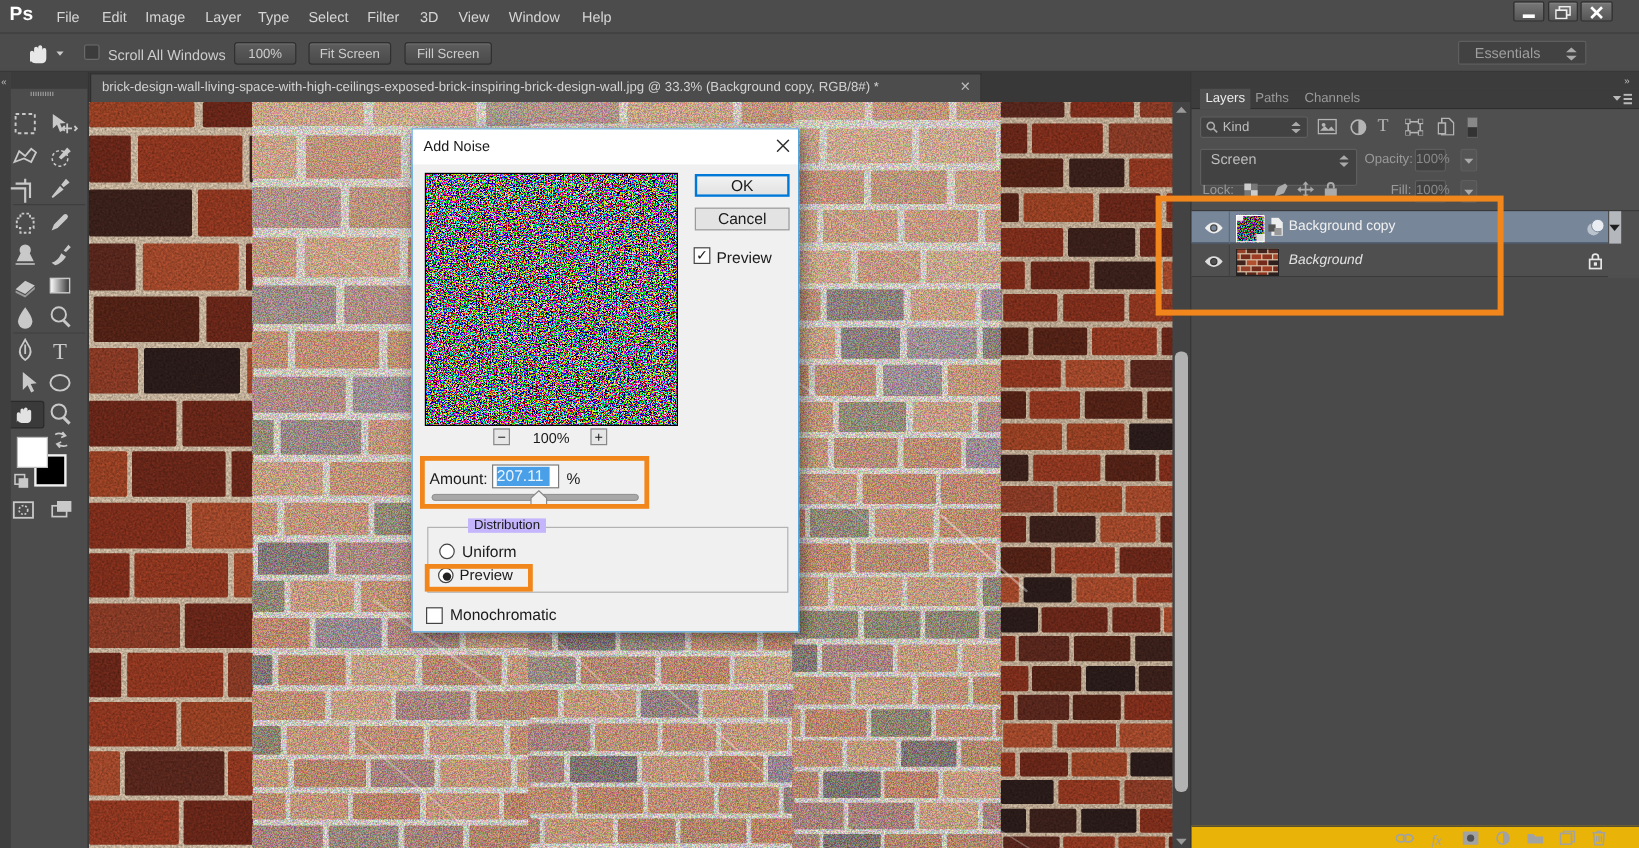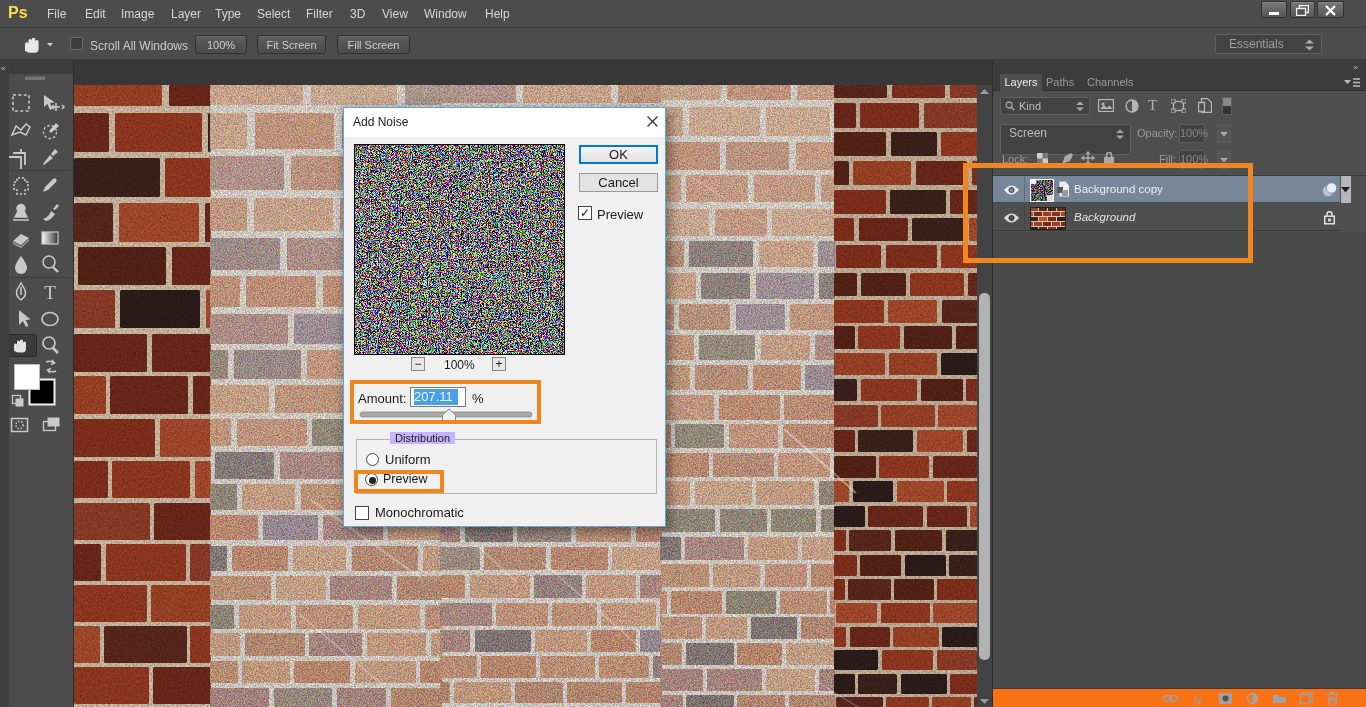--- a/index.html
+++ b/index.html
@@ -10,21 +10,21 @@
 .pbtn { position:absolute; height:19px; top:6px; background:linear-gradient(#5d5d5d,#4a4a4a); border:1px solid #303030; box-shadow:inset 0 1px 0 #6e6e6e; border-radius:3px; color:#ccc; font-size:11px; text-align:center; line-height:18px; }
 .winbtn { position:absolute; top:1px; height:17px; background:linear-gradient(#787878,#565656); border:1px solid #303030; box-shadow:inset 0 1px 0 #8a8a8a; border-radius:2px; color:#fff; text-align:center; }
 .dlg { left:343px; top:107px; width:323px; height:420px; background:#f0f0f0; border:1px solid #58a8dc; box-shadow:3px 4px 12px rgba(0,0,0,0.45); font-size:13px; color:#1a1a1a; }
 .orect { position:absolute; border:4px solid #f0861c; }
 .lrow { position:absolute; left:0; width:347px; height:27px; }
 .ddark { background:#424242; border:1px solid #5e5e5e; border-radius:2px; color:#bdbdbd; }
 </style></head><body>
 <div id="app">
 
 <div class="abs menubar">
-  <span style="left:8px;top:4px;font-size:16px;font-weight:bold;color:#fde047">Ps</span>
+  <span style="left:8px;top:4px;font-size:16px;font-weight:bold;color:#ffffff">Ps</span>
   <span style="left:47px">File</span>
       <span style="left:85px">Edit</span>
       <span style="left:121px">Image</span>
   <span style="left:171px">Layer</span>
       <span style="left:215px">Type</span>
       <span style="left:257px">Select</span>
   <span style="left:306px">Filter</span>
       <span style="left:350px">3D</span>
       <span style="left:382px">View</span>
   <span style="left:424px">Window</span>
@@ -116,20 +116,21 @@
 <rect x="12.5" y="395.5" width="8" height="8" fill="none" stroke="#c9c9c9" stroke-width="1.3"></rect>
 <rect x="15.5" y="398.5" width="8" height="8" fill="#c9c9c9"></rect>
 <rect x="11.5" y="418.5" width="16" height="13" fill="none" stroke="#c9c9c9" stroke-width="1.5"></rect>
 <circle cx="19.5" cy="425" r="3.6" stroke="#c9c9c9" fill="none" stroke-width="1.4" stroke-dasharray="1.6 1.4"></circle>
 <rect x="43.5" y="421.5" width="12" height="9" fill="none" stroke="#c9c9c9" stroke-width="1.4"></rect>
 <rect x="47.5" y="417.5" width="12" height="9" fill="#c9c9c9"></rect>
 </svg>
 <div class="abs" style="left:73px;top:60px;width:1px;height:647px;background:#2e2e2e"></div>
 
 <div class="abs" style="left:74px;top:60px;width:918px;height:25px;background:#383838"></div>
+<div class="abs" style="left:75px;top:61px;width:743px;height:24px;background:#4c4c4c;border:1px solid #2e2e2e;border-bottom:none;color:#d2d2d2;font-size:11px;line-height:23px;padding-left:9px">brick-design-wall-living-space-with-high-ceilings-exposed-brick-inspiring-brick-design-wall.jpg @ 33.3% (Background copy, RGB/8#) *<span style="position:absolute;right:8px;color:#bbb">✕</span></div>
 
 <svg width="904" height="622" viewBox="74 85 904 622" style="position:absolute;left:74px;top:85px">
 <defs>
 <filter id="grain" x="0" y="0" width="100%" height="100%">
 <feTurbulence type="fractalNoise" baseFrequency="0.9" numOctaves="1" seed="7" stitchTiles="stitch"></feTurbulence>
 <feComponentTransfer>
             <feFuncR type="discrete" tableValues="0 0 1 1"></feFuncR>
             <feFuncG type="discrete" tableValues="0 0 1 1"></feFuncG>
             <feFuncB type="discrete" tableValues="0 0 1 1"></feFuncB>
             <feFuncA type="linear" slope="0" intercept="1"></feFuncA>
@@ -702,21 +703,21 @@
           <circle cx="7" cy="9" r="5.2" fill="#b9c2cd"></circle>
           <circle cx="10.5" cy="6" r="5.2" fill="#e9edf2" stroke="#778699" stroke-width="0.8"></circle>
         </svg>
     <div style="position:absolute;left:348px;top:0;width:10px;height:27px;background:#b4b7bc"></div>
     <svg width="9" height="6" style="position:absolute;left:348px;top:11px">
           <path d="M0 0 l4.5 5.5 4.5-5.5z" fill="#1e1e1e"></path>
         </svg>
   </div>
   <div class="abs" style="left:0;top:172px;width:374px;height:456px;background:#4a4a4a"></div>
 
-  <div class="abs" style="left:0;top:628px;width:374px;height:19px;background:#f97316;border-top:1px solid #3a3a3a">
+  <div class="abs" style="left:0;top:628px;width:374px;height:19px;background:#eab308;border-top:1px solid #3a3a3a">
     <svg width="210" height="14" style="position:absolute;left:170px;top:3px" fill="#a2a2a2" stroke="#a2a2a2">
       <g transform="translate(0,3)">
             <ellipse cx="4.5" cy="3.5" rx="4" ry="3" fill="none" stroke-width="1.5"></ellipse>
             <ellipse cx="10.5" cy="3.5" rx="4" ry="3" fill="none" stroke-width="1.5"></ellipse>
           </g>
       <text x="30" y="12" font-size="12" font-style="italic" stroke="none" font-family="Liberation Serif">fx</text>
       <g transform="translate(56,1)">
             <rect width="13" height="11" rx="1" stroke="none"></rect>
             <circle cx="6.5" cy="5.5" r="3" fill="#525252" stroke="none"></circle>
           </g>

